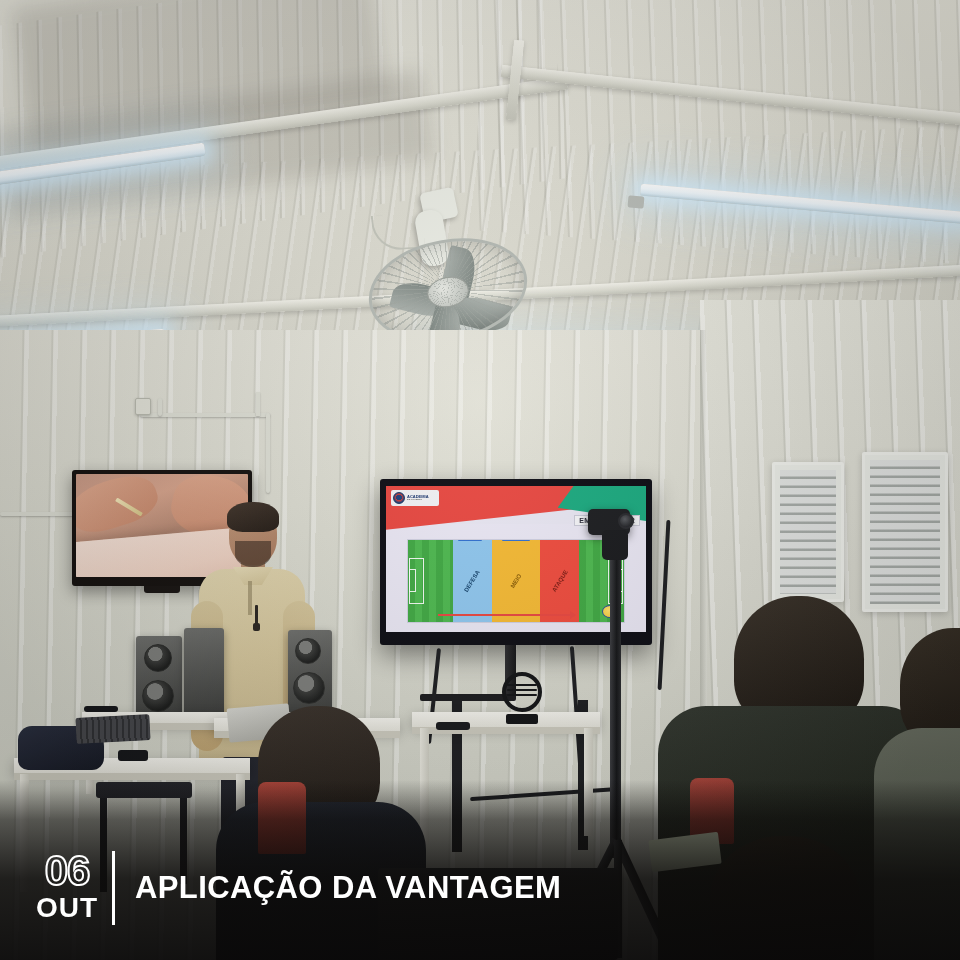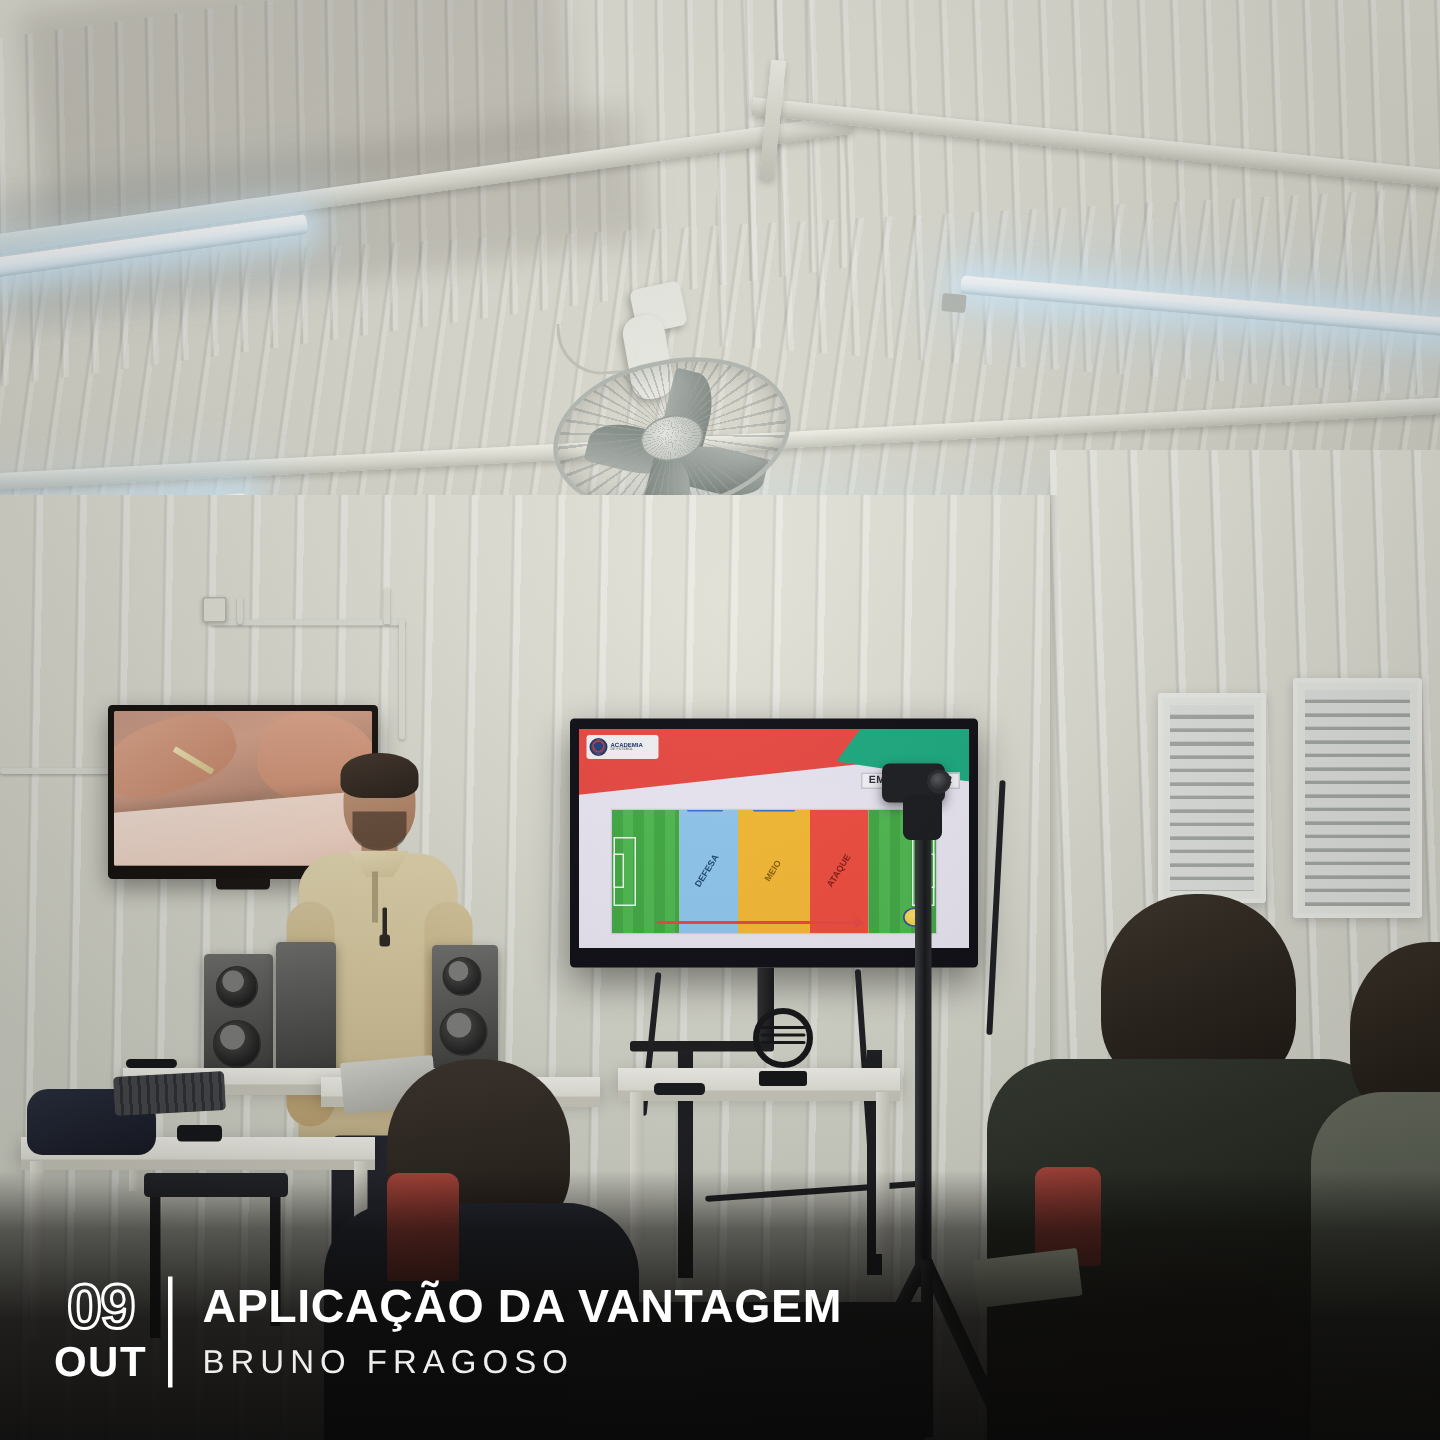--- a/index.html
+++ b/index.html
@@ -213,21 +213,21 @@
   
   #banner{left:0;bottom:0;width:960px;height:180px;
     background:linear-gradient(180deg,rgba(10,9,8,0) 0%,rgba(10,9,8,.55) 22%,rgba(12,11,10,.88) 55%,rgba(10,9,9,.95) 100%);}
   #banner-row{position:absolute;left:26px;right:26px;bottom:30px;height:84px;display:flex;align-items:center;}
   #date-block{display:flex;flex-direction:column;align-items:center;justify-content:center;
     width:82px;color:#fff;}
   #date-day{font-size:42px;font-weight:bold;line-height:.92;letter-spacing:-1px;
     color:transparent;-webkit-text-stroke:2px #ffffff;}
   #date-mon{font-size:28px;font-weight:bold;letter-spacing:1px;color:#fff;margin-top:2px;}
   #divider{width:3px;height:74px;background:#fff;margin:0 20px 0 4px;}
-  #title-block{display:flex;flex-direction:column;justify-content:center;}
+  #title-block{display:flex;flex-direction:row;justify-content:center;}
   #talk-title{font-size:31px;font-weight:bold;color:#fff;letter-spacing:.4px;line-height:1.06;}
   #speaker-name{font-size:22px;color:#efeeec;letter-spacing:4px;margin-top:7px;font-weight:400;}
   #brand{margin-left:auto;display:flex;flex-direction:column;align-items:center;justify-content:center;}
   #brand-mark{width:96px;height:44px;}
   #brand-name{font-size:33px;color:#fff;letter-spacing:.5px;margin-top:2px;font-weight:400;}
 
   .noise{position:absolute;inset:0;pointer-events:none;
     background:radial-gradient(ellipse at 50% 42%,rgba(255,255,255,.05),rgba(0,0,0,.14) 78%);}
 </style>
 </head>
@@ -460,28 +460,27 @@
 
   <div class="abs" style="left:378px;top:868px;width:240px;height:92px;background:linear-gradient(170deg,#2b2d31,#141518);border-radius:4px;"></div>
   <div class="abs" style="left:650px;top:836px;width:70px;height:32px;background:#d9e3c5;transform:rotate(-7deg);border-radius:2px;"></div>
 
   <div class="noise"></div>
 
   <div class="abs" id="banner">
     <div id="banner-row">
 
       <div id="date-block">
-        <div id="date-day">09</div>
+        <div id="date-day">06</div>
         <div id="date-mon">OUT</div>
       </div>
 
       <div id="divider"></div>
 
       <div id="title-block">
         <div id="talk-title">APLICAÇÃO DA VANTAGEM</div>
-        <div id="speaker-name">BRUNO FRAGOSO</div>
       </div>
 
 
     </div>
   </div>
 
 </div>
 
 </body></html>

